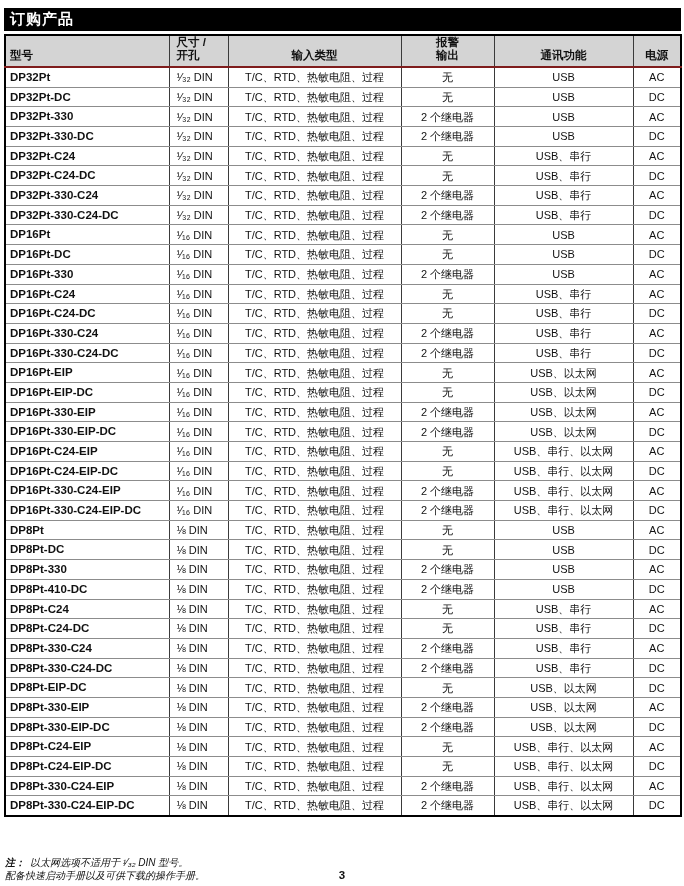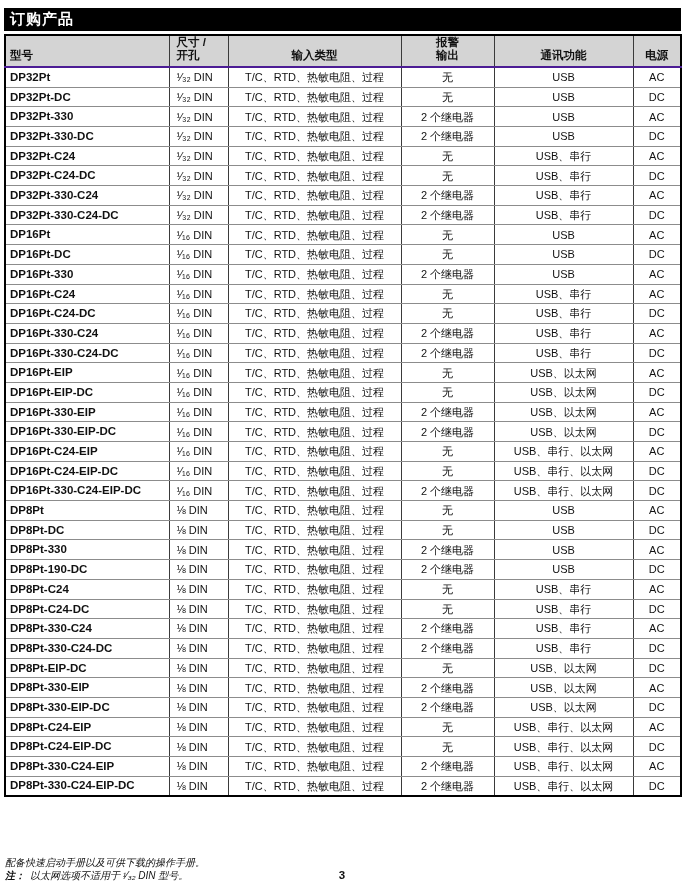--- a/index.html
+++ b/index.html
@@ -31,21 +31,21 @@
   th, td {
     border-left: 1px solid #3a3a3a; border-right: 1px solid #3a3a3a;
     border-top: 1px solid #8c8c8c; border-bottom: 1px solid #8c8c8c;
     padding: 0 4px; overflow: hidden; white-space: nowrap;
   }
   thead tr { height: 32px; }
   thead th {
     background: #d4d4d4; font-weight: bold; font-size: 11.5px;
     vertical-align: bottom; padding-bottom: 4px;
     white-space: pre-line; line-height: 1.15;
-    border-bottom: 2px solid #4c1d95;
+    border-bottom: 2px solid #7f1d1d;
   }
   tbody tr { height: 19.7px; }
   tbody td { vertical-align: middle; }
 
   th.col-model, td.col-model { text-align: left; }
   td.col-model { font-weight: bold; font-size: 11.5px; margin-left: 12px; }
   th.col-size, td.col-size { text-align: left; padding-left: 7px; }
   th.col-input, td.col-input,
   th.col-alarm, td.col-alarm,
   th.col-comm,  td.col-comm,
@@ -254,20 +254,28 @@
         </tr>
         <tr>
           <td class="col-model">DP16Pt-C24-EIP-DC</td>
           <td class="col-size">¹⁄₁₆ DIN</td>
           <td class="col-input">T/C、RTD、热敏电阻、过程</td>
           <td class="col-alarm">无</td>
           <td class="col-comm">USB、串行、以太网</td>
           <td class="col-power">DC</td>
         </tr>
         <tr>
+          <td class="col-model">DP16Pt-330-C24-EIP</td>
+          <td class="col-size">¹⁄₁₆ DIN</td>
+          <td class="col-input">T/C、RTD、热敏电阻、过程</td>
+          <td class="col-alarm">2 个继电器</td>
+          <td class="col-comm">USB、串行、以太网</td>
+          <td class="col-power">AC</td>
+        </tr>
+        <tr>
           <td class="col-model">DP16Pt-330-C24-EIP-DC</td>
           <td class="col-size">¹⁄₁₆ DIN</td>
           <td class="col-input">T/C、RTD、热敏电阻、过程</td>
           <td class="col-alarm">2 个继电器</td>
           <td class="col-comm">USB、串行、以太网</td>
           <td class="col-power">DC</td>
         </tr>
         <tr>
           <td class="col-model">DP8Pt</td>
           <td class="col-size">⅛ DIN</td>
@@ -286,21 +294,21 @@
         </tr>
         <tr>
           <td class="col-model">DP8Pt-330</td>
           <td class="col-size">⅛ DIN</td>
           <td class="col-input">T/C、RTD、热敏电阻、过程</td>
           <td class="col-alarm">2 个继电器</td>
           <td class="col-comm">USB</td>
           <td class="col-power">AC</td>
         </tr>
         <tr>
-          <td class="col-model">DP8Pt-190-DC</td>
+          <td class="col-model">DP8Pt-410-DC</td>
           <td class="col-size">⅛ DIN</td>
           <td class="col-input">T/C、RTD、热敏电阻、过程</td>
           <td class="col-alarm">2 个继电器</td>
           <td class="col-comm">USB</td>
           <td class="col-power">DC</td>
         </tr>
         <tr>
           <td class="col-model">DP8Pt-C24</td>
           <td class="col-size">⅛ DIN</td>
           <td class="col-input">T/C、RTD、热敏电阻、过程</td>
@@ -385,21 +393,21 @@
           <td class="col-size">⅛ DIN</td>
           <td class="col-input">T/C、RTD、热敏电阻、过程</td>
           <td class="col-alarm">2 个继电器</td>
           <td class="col-comm">USB、串行、以太网</td>
           <td class="col-power">DC</td>
         </tr>
       </tbody>
   </table>
 
   <div class="footnotes">
-    <div>配备快速启动手册以及可供下载的操作手册。</div>
     <div>
       <span class="note-label">注：</span><span>以太网选项不适用于 ¹⁄₃₂ DIN 型号。</span>
     </div>
+    <div>配备快速启动手册以及可供下载的操作手册。</div>
   </div>
 
   <div class="page-number">3</div>
 
 </div>
 
 </body></html>

